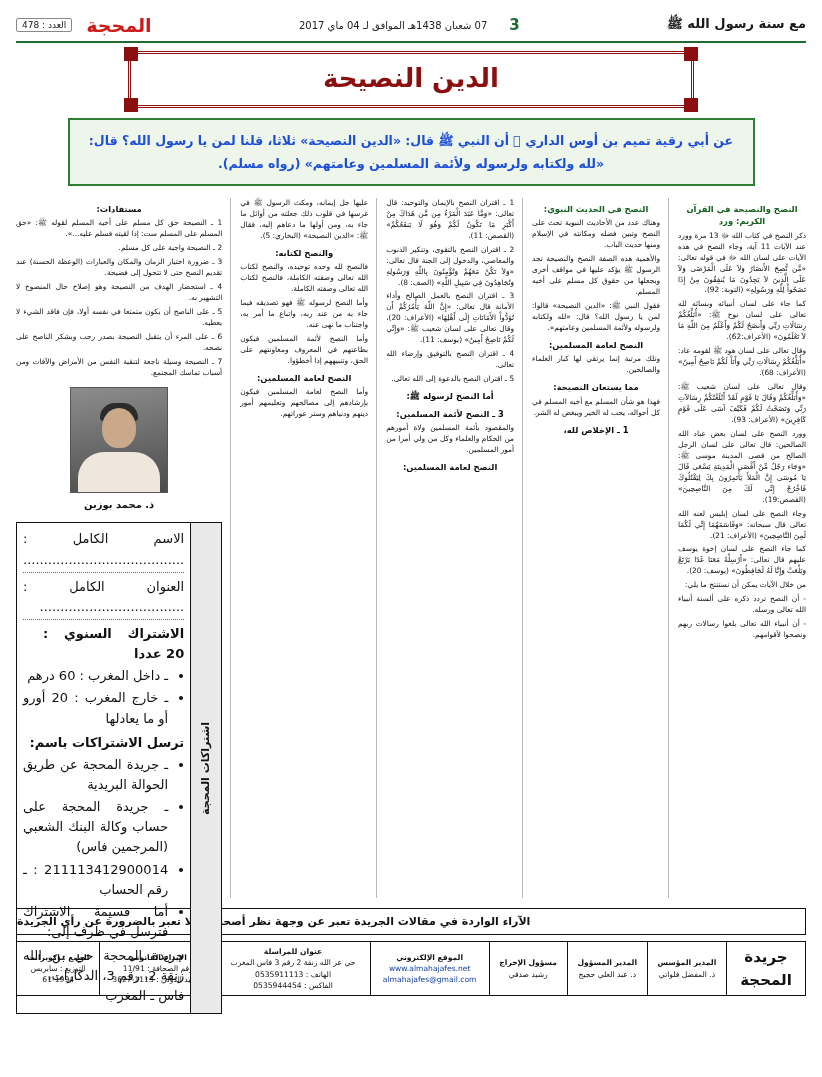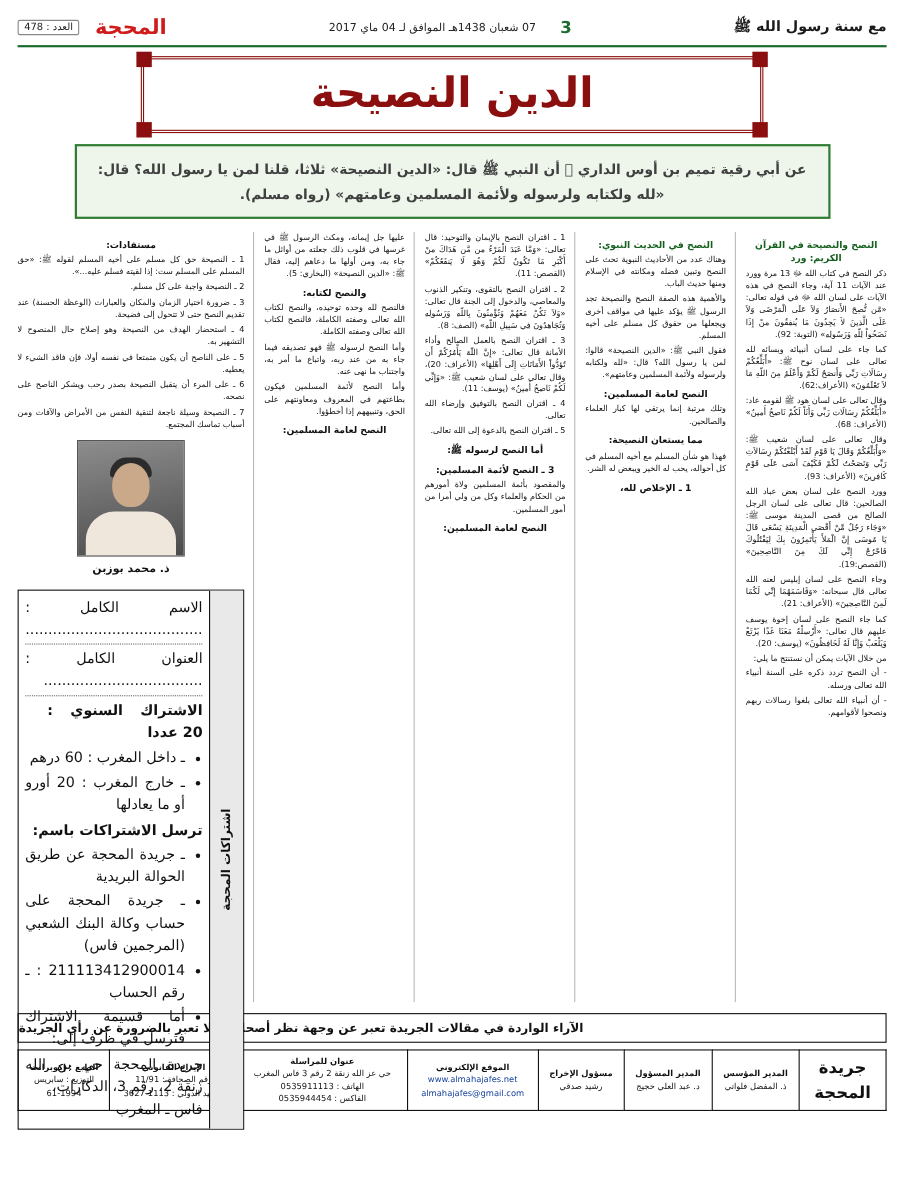--- a/index.html
+++ b/index.html
@@ -92,37 +92,37 @@
   .title-banner .corner-b-r,
   .title-banner .corner-b-l {
     position: absolute;
     width: 14px; height: 14px;
     background: #8b0f0f;
     bottom: -7px;
   }
   .title-banner .corner-b-r { right: -7px; }
   .title-banner .corner-b-l { left: -7px; }
   .article-title {
-    font-size: 38px;
+    font-size: 26px;
     font-weight: bold;
     color: #8b0f0f;
     line-height: 1.1;
   }
 
   
   .hadith-box {
     border: 2px solid #2e7d32;
     background: #eef6ec;
     padding: 9px 14px;
     margin: 0 auto 12px auto;
     width: 655px;
     text-align: center;
     font-size: 12.5px;
     line-height: 1.85;
-    color: #404040;
+    color: #1d4ed8;
     font-weight: bold;
   }
 
   
   .columns {
     display: flex;
     flex-direction: row;
     gap: 9px;
     height: 700px;
   }
@@ -332,20 +332,21 @@
       <h3 class="sec">النصح لعامة المسلمين:</h3>
     </div>
 
     <div class="col">
       <p>عليها جل إيمانه، ومكث الرسول ﷺ في غرسها في قلوب ذلك جعلته من أوائل ما جاء به، ومن أولها ما دعاهم إليه، فقال ﷺ: «الدين النصيحة» (البخاري: 5).</p>
       <h3 class="sec">والنصح لكتابه:</h3>
       <p>فالنصح لله وحده توحيده، والنصح لكتاب الله تعالى وصفته الكاملة، فالنصح لكتاب الله تعالى وصفته الكاملة.</p>
       <p>وأما النصح لرسوله ﷺ فهو تصديقه فيما جاء به من عند ربه، واتباع ما أمر به، واجتناب ما نهى عنه.</p>
       <p>وأما النصح لأئمة المسلمين فيكون بطاعتهم في المعروف ومعاونتهم على الحق، وتنبيههم إذا أخطؤوا.</p>
       <h3 class="sec">النصح لعامة المسلمين:</h3>
+      <p>وأما النصح لعامة المسلمين فيكون بإرشادهم إلى مصالحهم وتعليمهم أمور دينهم ودنياهم وستر عوراتهم.</p>
     </div>
 
     <div class="col">
       <h3 class="sec">مستفادات:</h3>
       <p>1 ـ النصيحة حق كل مسلم على أخيه المسلم لقوله ﷺ: «حق المسلم على المسلم ست: إذا لقيته فسلم عليه...».</p>
       <p>2 ـ النصيحة واجبة على كل مسلم.</p>
       <p>3 ـ ضرورة اختيار الزمان والمكان والعبارات (الوعظة الحسنة) عند تقديم النصح حتى لا تتحول إلى فضيحة.</p>
       <p>4 ـ استحضار الهدف من النصيحة وهو إصلاح حال المنصوح لا التشهير به.</p>
       <p>5 ـ على الناصح أن يكون متمتعا في نفسه أولا، فإن فاقد الشيء لا يعطيه.</p>
       <p>6 ـ على المرء أن يتقبل النصيحة بصدر رحب ويشكر الناصح على نصحه.</p>

